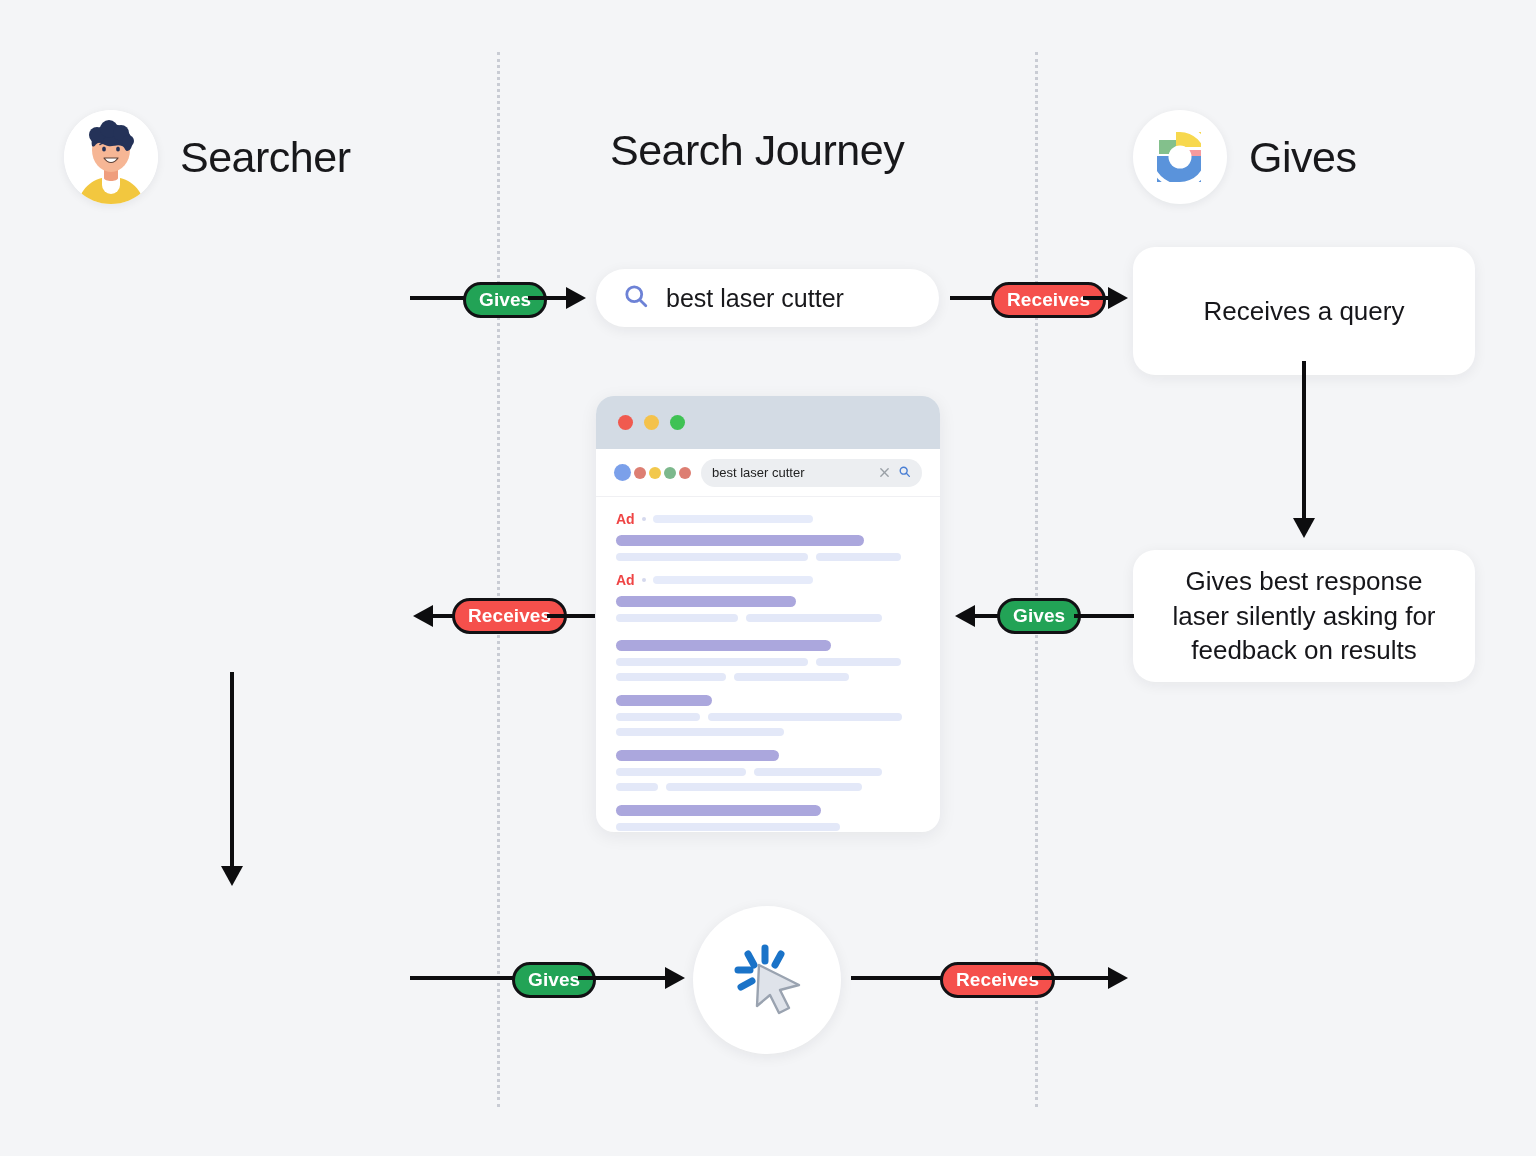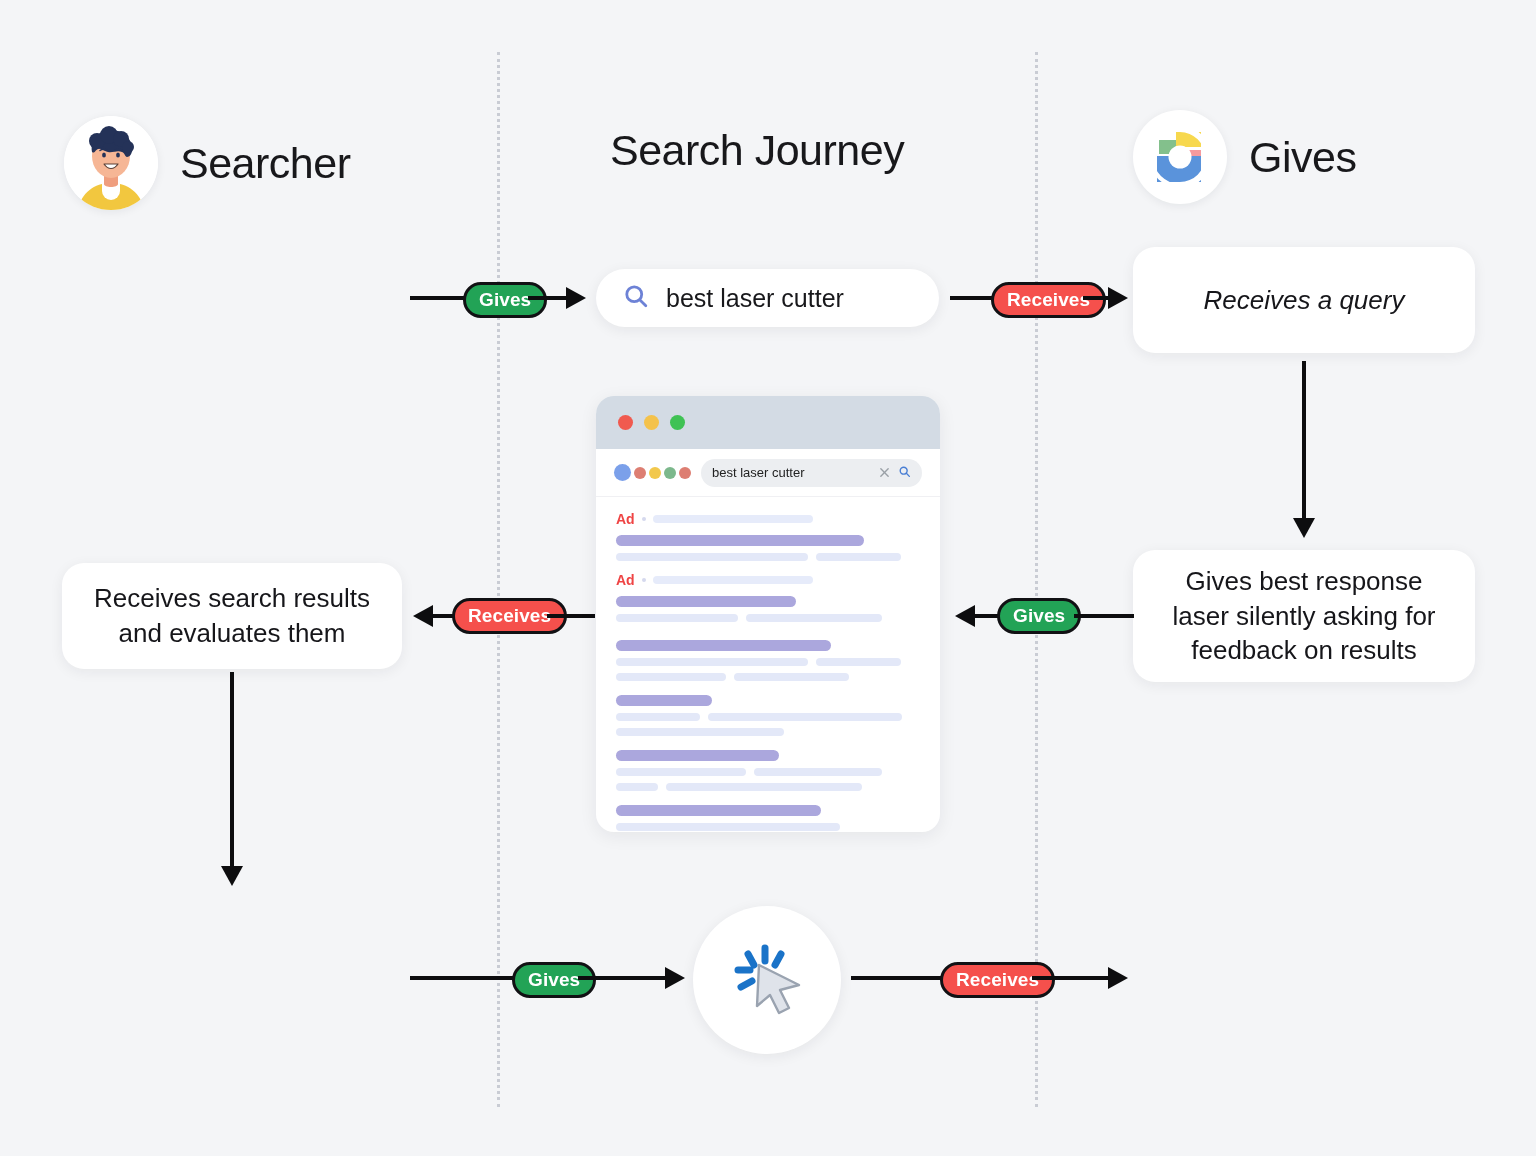--- a/index.html
+++ b/index.html
@@ -20,21 +20,21 @@
   }
   .divider.left{left:497px;}
   .divider.right{left:1035px;}
 
   
   .col-header{position:absolute;display:flex;align-items:center;gap:22px;}
   .col-header .title{
     font-size:43px;font-weight:400;letter-spacing:-0.5px;color:#18181b;
     white-space:nowrap;
   }
-  #hdr-searcher{left:64px;top:116px;}
+  #hdr-searcher{left:64px;top:110px;}
   #hdr-journey{left:610px;top:126px;justify-content:center;}
   #hdr-google{left:1133px;top:110px;}
 
   .avatar-circle{
     width:94px;height:94px;border-radius:50%;
     background:#ffffff;
     box-shadow:0 2px 10px rgba(20,24,40,.07);
     position:relative;overflow:hidden;flex:none;
   }
   .logo-circle{
@@ -55,21 +55,21 @@
     font-size:26px;line-height:1.33;
     color:#16161a;
     padding:14px 18px;
     box-sizing:border-box;
     white-space:pre-line;
   }
 
   #card-l1{left:62px;top:247px;width:340px;height:106px;}
   #card-l2{left:62px;top:563px;width:340px;height:106px;}
   #card-l3{left:62px;top:906px;width:340px;height:146px;}
-  #card-r1{left:1133px;top:247px;width:342px;height:106px;font-style:italic;}
+  #card-r1{left:1133px;top:247px;width:342px;height:128px;}
   #card-r2{left:1133px;top:550px;width:342px;height:132px;}
   #card-r3{left:1133px;top:906px;width:342px;height:146px;}
 
   
   #search-pill{
     position:absolute;left:596px;top:269px;width:343px;height:58px;
     background:#fff;border-radius:29px;
     box-shadow:0 3px 14px rgba(23,28,48,.07);
     display:flex;align-items:center;gap:16px;padding:0 26px;
     box-sizing:border-box;
@@ -218,22 +218,20 @@
 
         <circle cx="31" cy="31" r="11.5" fill="#ffffff"></circle>
         <rect x="31" y="26" width="5" height="10" fill="#ffffff"></rect>
         <path d="M0 0h62v6H0zM0 56h62v6H0zM0 0h6v62H0zM56 0h6v62h-6z" fill="#ffffff"></path>
         <path d="M31 0a31 31 0 1 0 0 62 31 31 0 0 0 0-62zm0 4a27 27 0 1 1 0 54 27 27 0 0 1 0-54z" fill="#ffffff"></path>
       </svg>
     </div>
     <div class="title">Gives</div>
   </div>
 
-  <div class="card" id="card-l2">Receives search results
-and evaluates them</div>
 
   <div class="card" id="card-r1">Receives a query</div>
   <div class="card" id="card-r2">Gives best response
 laser silently asking for
 feedback on results</div>
 
   <div id="search-pill">
     <span>
       <svg width="28" height="28" viewBox="0 0 24 24" fill="none" stroke="#6d82d6" stroke-width="2.4" stroke-linecap="round">
         <circle cx="10.5" cy="10.5" r="6.4"></circle>

